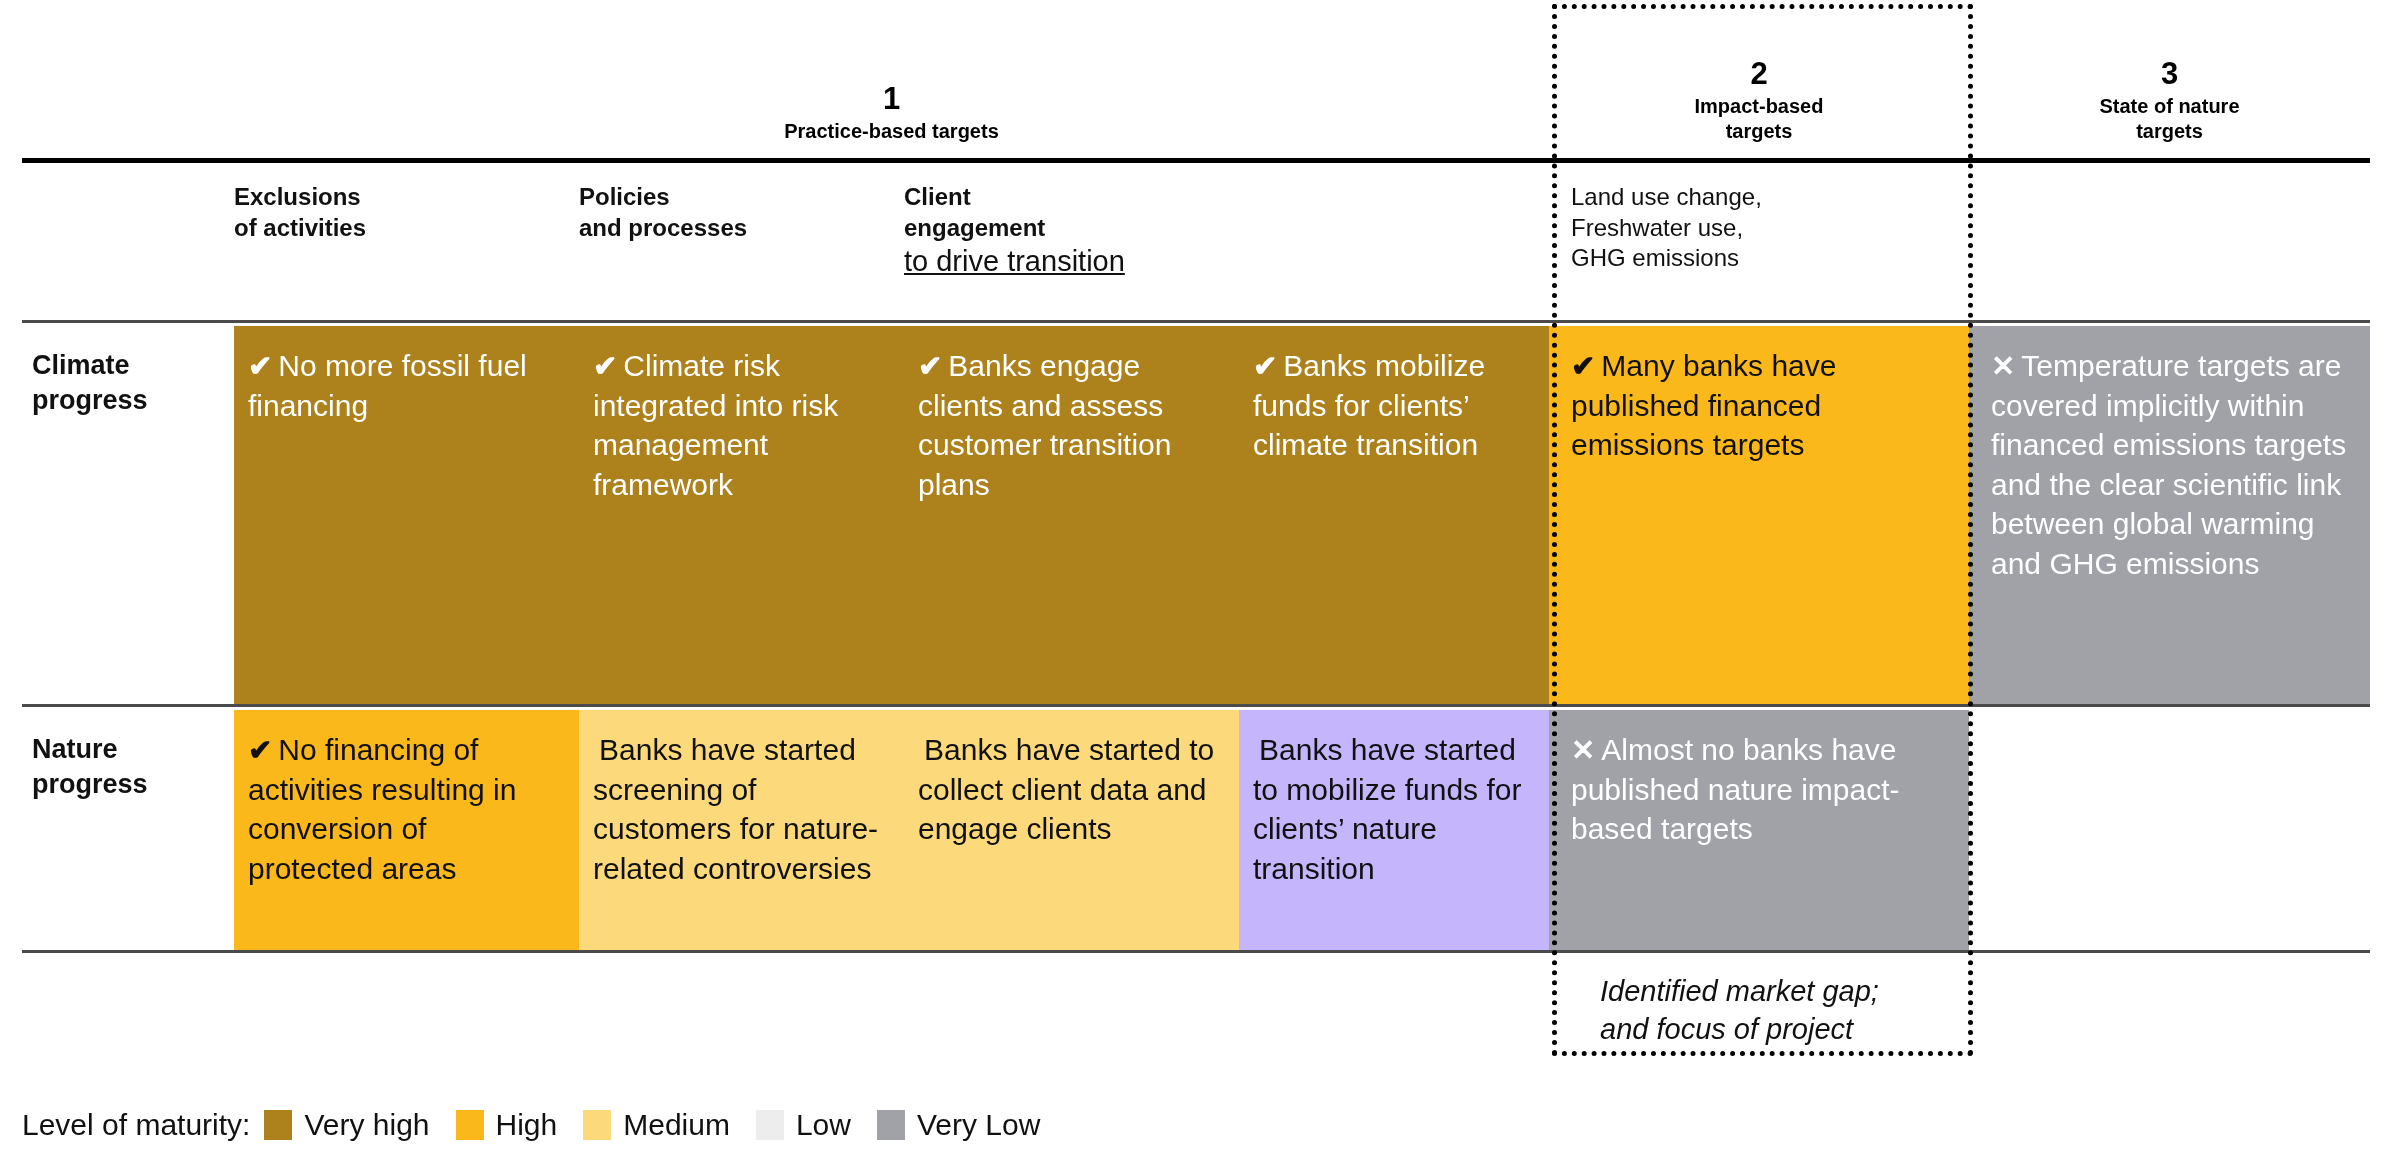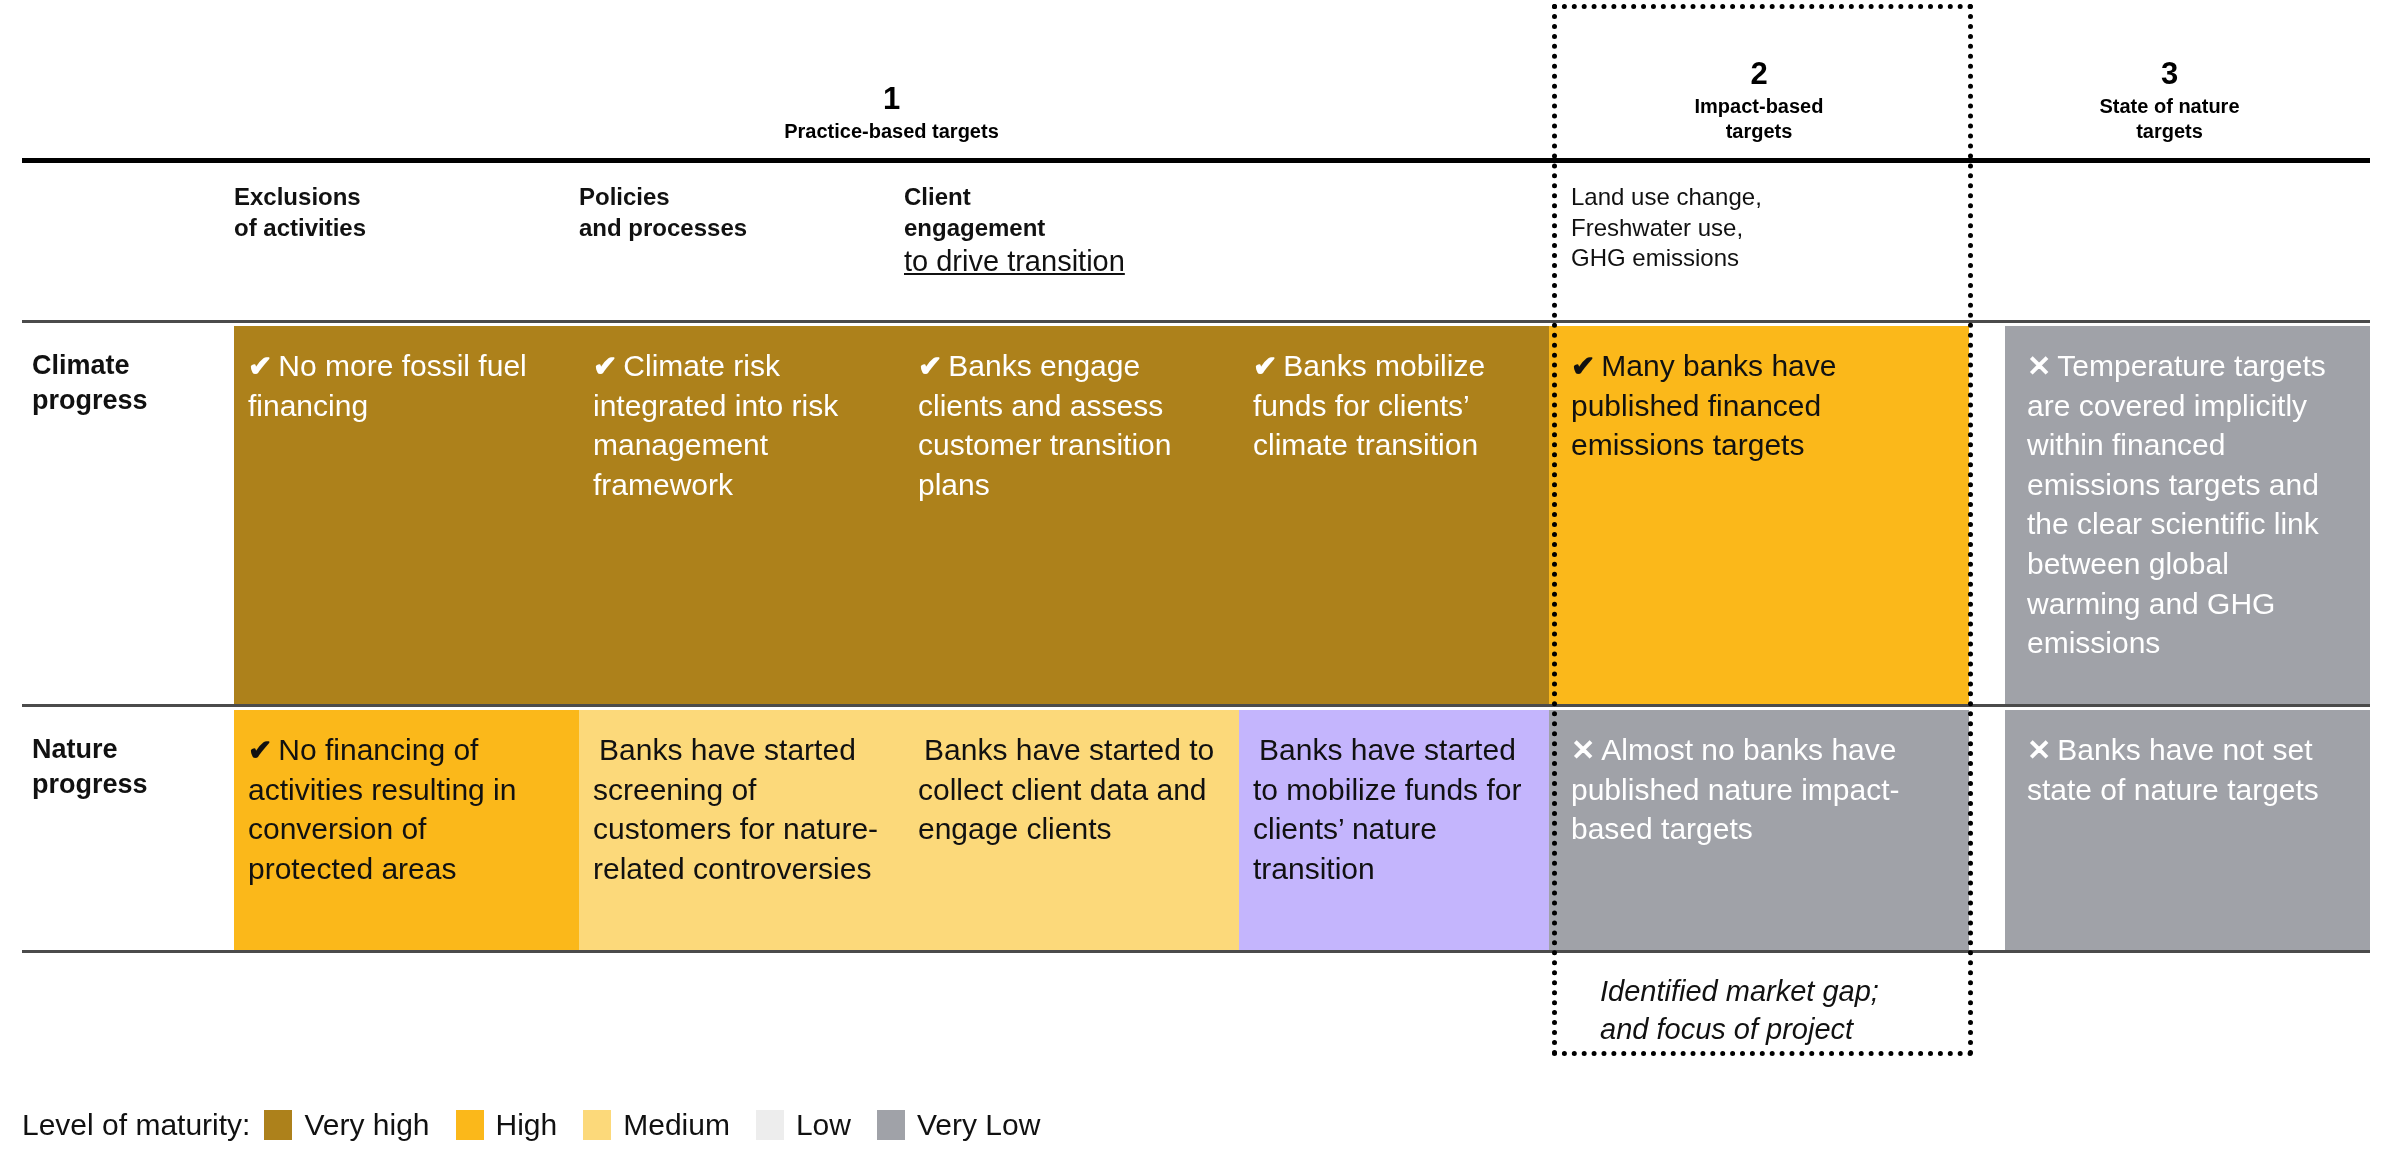--- a/index.html
+++ b/index.html
@@ -125,21 +125,21 @@
   }
   .cell .body { display: inline; }
 
   .r-climate { grid-row: 5; }
   .r-nature  { grid-row: 7; }
   .c1 { grid-column: 2; }
   .c2 { grid-column: 3; }
   .c3 { grid-column: 4; }
   .c4 { grid-column: 5; }
   .c5 { grid-column: 6; padding-left: 22px; }
-  .c6 { grid-column: 7; padding-left: 22px; margin-left: 36px; }
+  .c6 { grid-column: 7; padding-left: 22px; }
 
   
   .m-veryhigh { background: #AD811B; }
   .m-high     { background: #FBB81A; }
   .m-medium   { background: #FCD97A; }
   .m-verylow  { background: #A0A2A8; }
 
   
   .dotbox {
     position: absolute;
@@ -271,23 +271,20 @@
     </div>
     <div class="cell r-nature c3 m-medium dark-text" style="background: rgb(252, 217, 122);">
       <span class="mark"></span><span class="body">Banks have started to collect client data and engage clients</span>
     </div>
     <div class="cell r-nature c4 m-medium dark-text" style="background: #c4b5fd;">
       <span class="mark"></span><span class="body">Banks have started to mobilize funds for clients’ nature transition</span>
     </div>
     <div class="cell r-nature c5 m-verylow" style="background: rgb(160, 162, 168);">
       <span class="mark">✕</span><span class="body">Almost no banks have published nature impact-based targets</span>
     </div>
-    <div class="cell r-nature c6 m-verylow" style="background: rgb(160, 162, 168);">
-      <span class="mark">✕</span><span class="body">Banks have not set state of nature targets</span>
-    </div>
 
     <div class="rule-thin-c"></div>
   </div>
 
   <div class="dotbox"></div>
 
   <div class="footnote">Identified market gap;
 and focus of project</div>
 
   <div class="legend">

